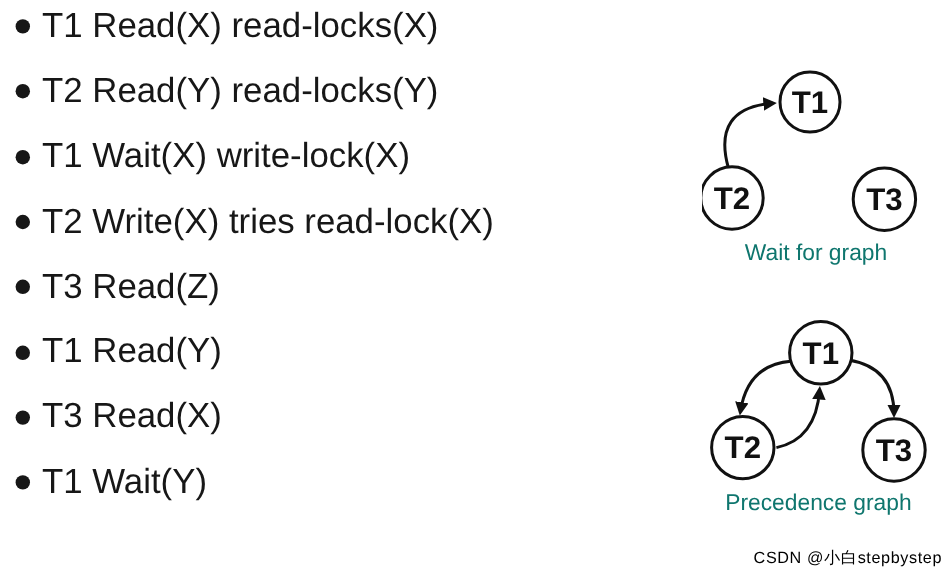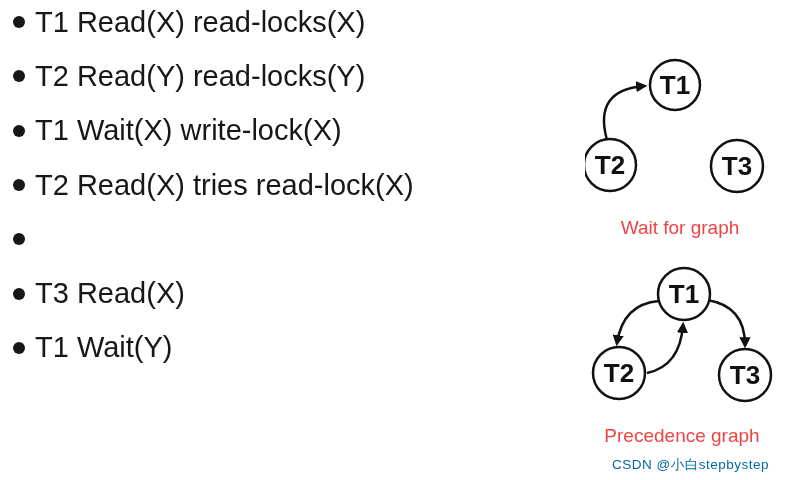--- a/index.html
+++ b/index.html
@@ -31,38 +31,38 @@
     background: #171717;
     margin-right: 10px;
     flex: 0 0 auto;
   }
   figure { position: absolute; margin: 0; }
   .fig-wait { left: 585px; top: 52px; width: 190px; }
   .fig-prec { left: 583px; top: 262px; width: 198px; }
   figcaption {
     text-align: center;
     font-size: 19px;
-    color: #ef4444;
-    margin-top: 17px;
+    color: #0f766e;
+    margin-top: 1px;
   }
   svg { display: block; }
   .node { fill: #ffffff; stroke: #111111; stroke-width: 2.5; }
   .edge { fill: none; stroke: #111111; stroke-width: 2.5; }
   .nodelabel {
     font-family: "Liberation Sans", sans-serif;
     font-size: 26px;
     font-weight: 700;
     fill: #111111;
     text-anchor: middle;
   }
   .watermark {
     position: absolute;
-    right: 17px; bottom: 6px;
+    right: 1px; bottom: 6px;
     font-size: 13.5px;
-    color: #0369a1;
+    color: #000000;
     letter-spacing: 0.5px;
   }
 </style>
 </head>
 <body>
 
 <div class="slide">
 
   <ul class="bullets">
     <li>
@@ -72,24 +72,29 @@
     <li>
       <span class="dot"></span>
       <span>T2 Read(Y) read-locks(Y)</span>
     </li>
     <li>
       <span class="dot"></span>
       <span>T1 Wait(X) write-lock(X)</span>
     </li>
     <li>
       <span class="dot"></span>
-      <span>T2 Read(X) tries read-lock(X)</span>
+      <span>T2 Write(X) tries read-lock(X)</span>
     </li>
     <li>
       <span class="dot"></span>
+      <span>T3 Read(Z)</span>
+    </li>
+    <li>
+      <span class="dot"></span>
+      <span>T1 Read(Y)</span>
     </li>
     <li>
       <span class="dot"></span>
       <span>T3 Read(X)</span>
     </li>
     <li>
       <span class="dot"></span>
       <span>T1 Wait(Y)</span>
     </li>
   </ul>

